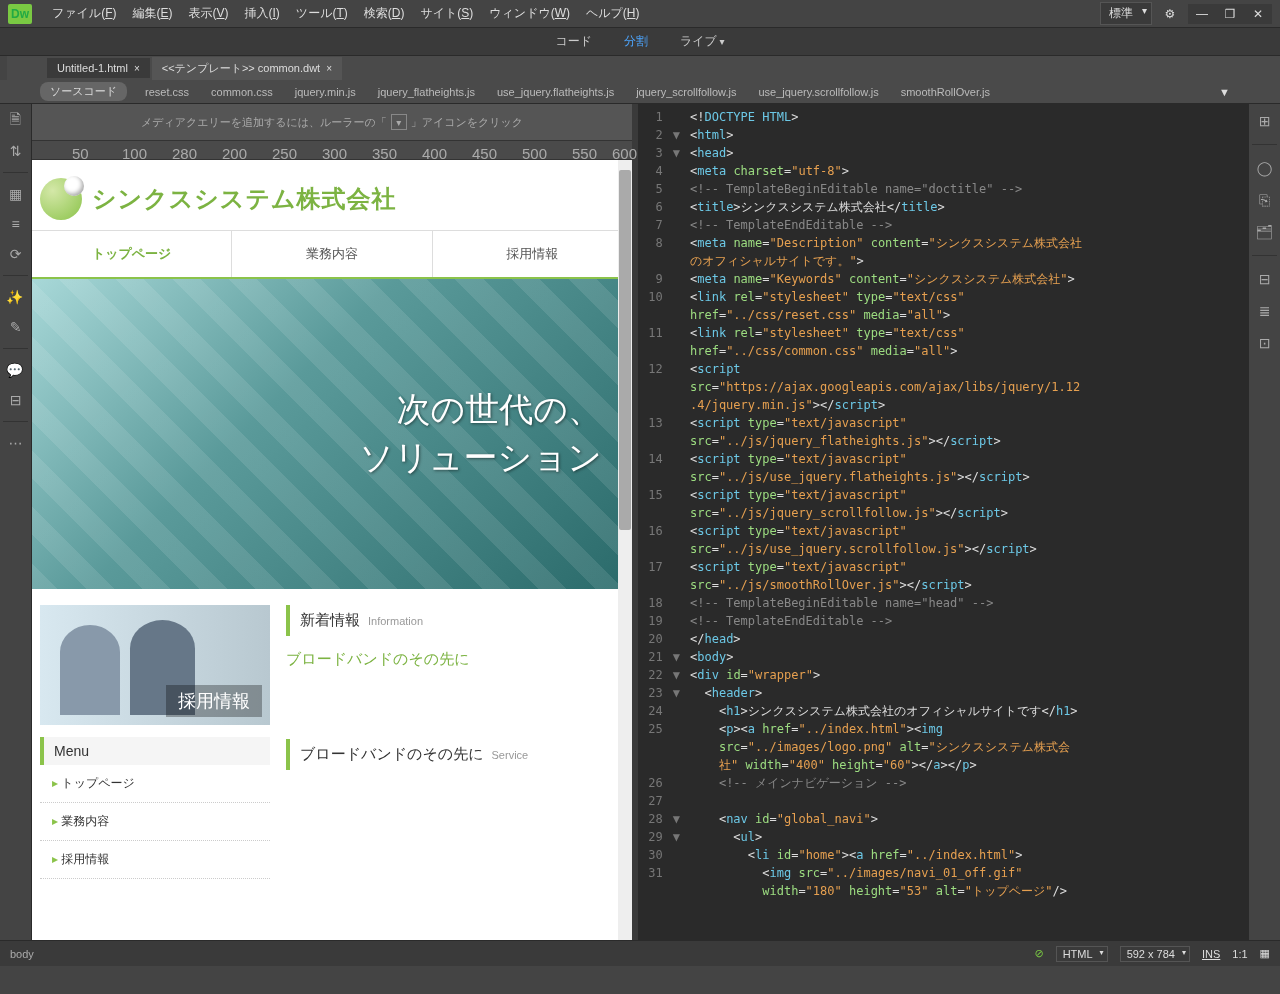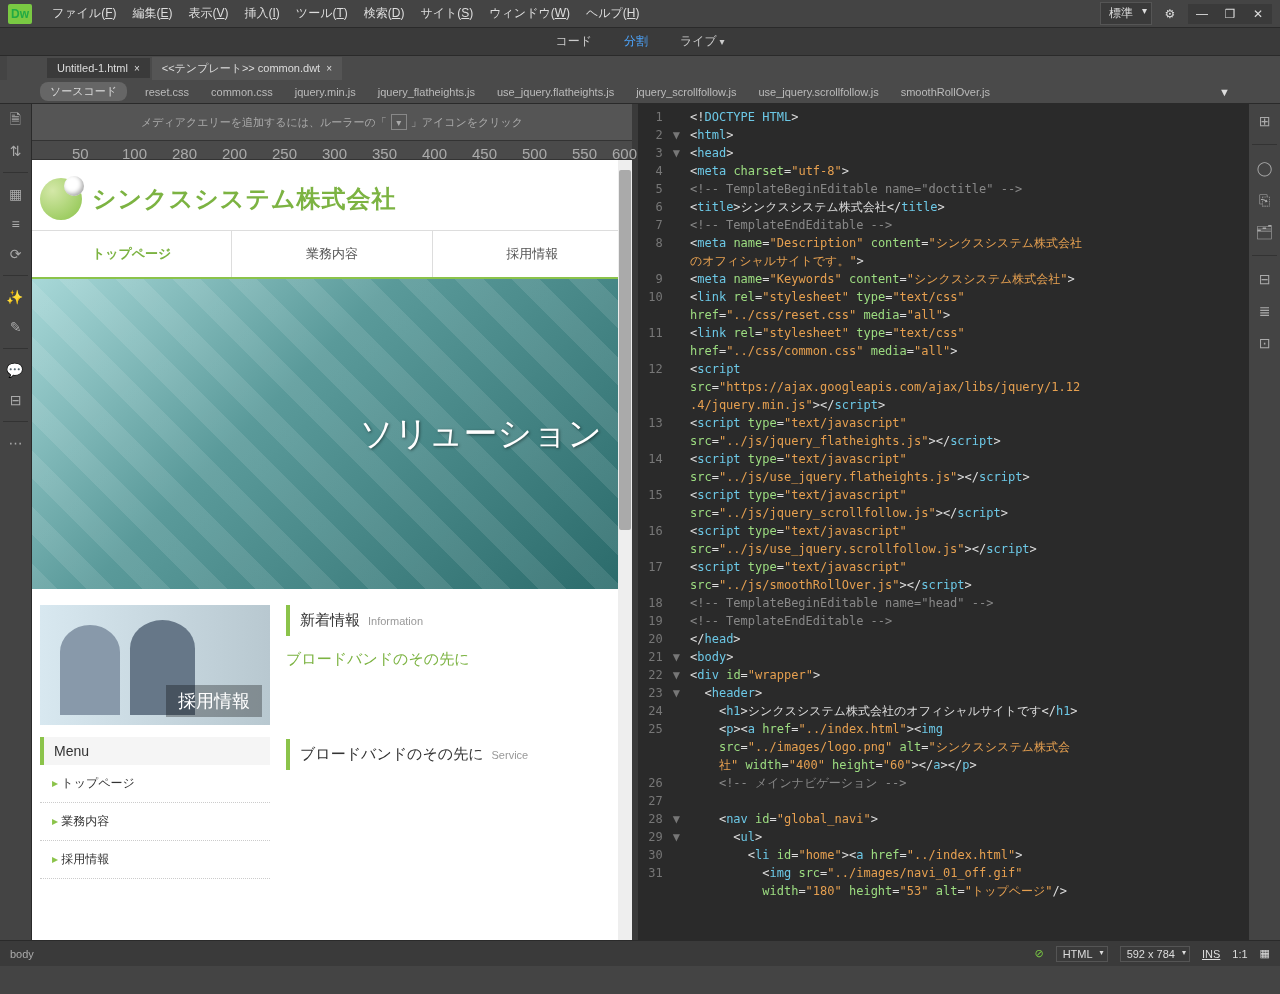--- a/index.html
+++ b/index.html
@@ -218,20 +218,21 @@
             <div class="logo-circle"></div>
             <div class="logo-text">シンクスシステム株式会社</div>
           </div>
           <div class="nav" id="pnav">
               <div class="nav-item active">トップページ</div>
               <div class="nav-item">業務内容</div>
               <div class="nav-item">採用情報</div>
             </div>
           <div class="hero">
             <div class="hero-text">
+              <div>次の世代の、</div>
               <div>ソリューション</div>
             </div>
           </div>
           <div class="content-row">
             <div class="side-col">
               <div class="recruit-img">
                 <span class="recruit-label">採用情報</span>
               </div>
               <div class="menu-box">
                 <div class="menu-header">Menu</div>

